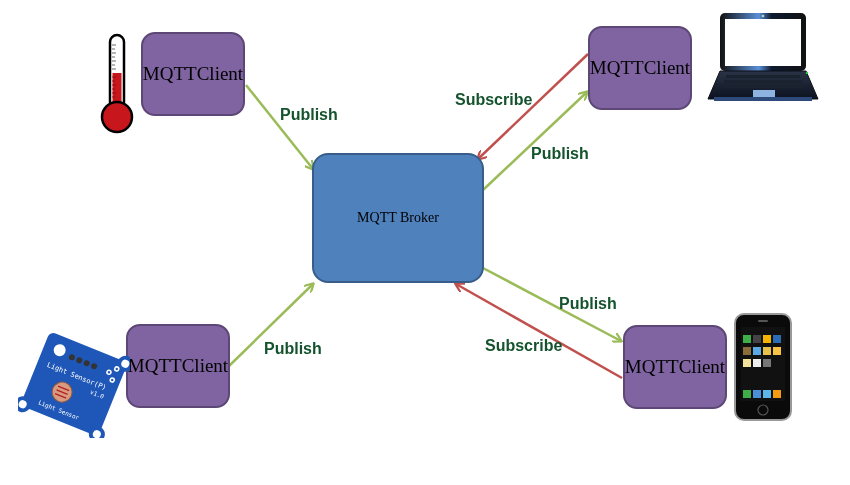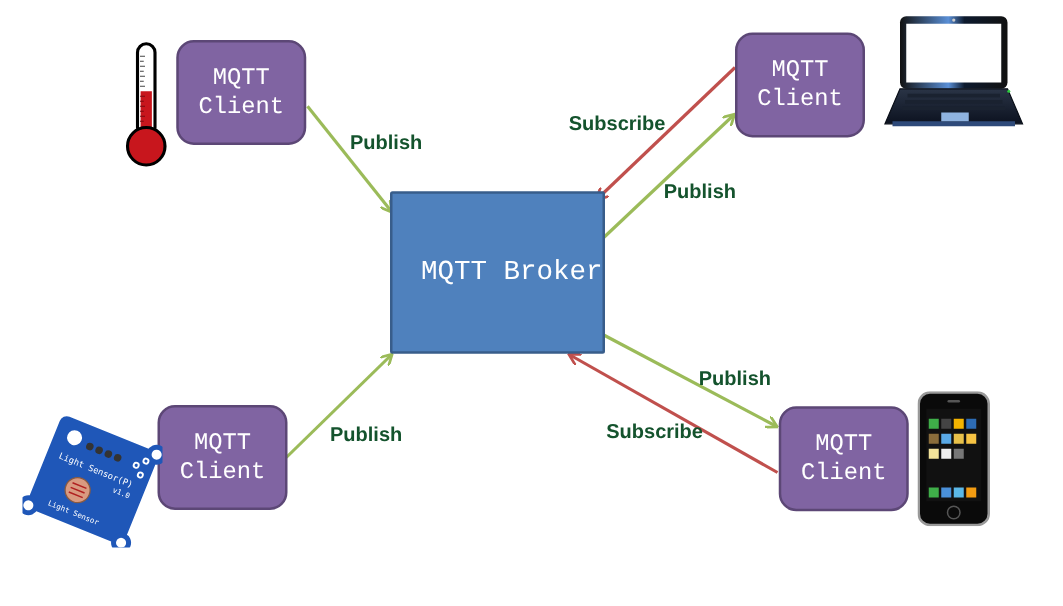--- a/index.html
+++ b/index.html
@@ -1,28 +1,28 @@
 <!DOCTYPE html>
 <html><head>
 <meta charset="utf-8">
 <style>
   html, body { margin: 0; padding: 0; background: #ffffff; }
   body { width: 850px; height: 485px; position: relative; overflow: hidden; font-family: "Liberation Sans", sans-serif; }
   .box {
-    position: absolute; display: flex; flex-direction: column; align-items: center; justify-content: center;
-    color: #ffffff; font-family: Liberation Mono, monospace; text-align: center; line-height: 1.2;
+    position: absolute; display: flex; flex-direction: row; align-items: center; justify-content: center;
+    color: #000000; font-family: Liberation Serif, serif; text-align: center; line-height: 1.2;
     box-sizing: border-box;
   }
   .client {
     background: #8064a2; border: 2px solid #5c4776; border-radius: 14px;
     width: 104px; height: 84px; font-size: 19px;
   }
   .broker {
-    background: #4f81bd; border: 2px solid #385d8a; border-radius: 2px;
-    left: 312px; top: 153px; width: 172px; height: 130px; font-size: 22px; align-items: flex-end;
+    background: #4f81bd; border: 2px solid #385d8a; border-radius: 16px;
+    left: 312px; top: 153px; width: 172px; height: 130px; font-size: 14px;
   }
   .label {
     position: absolute; font-family: "Liberation Sans", sans-serif; font-weight: bold;
     font-size: 16px; color: #14532d; white-space: nowrap;
   }
   svg.arrows { position: absolute; left: 0; top: 0; }
   .device { position: absolute; }
 </style>
 </head>
 <body>

